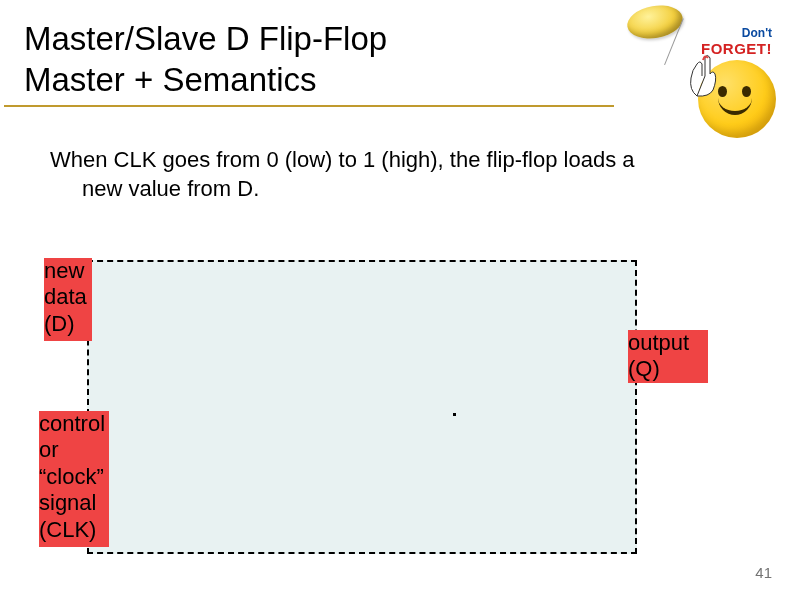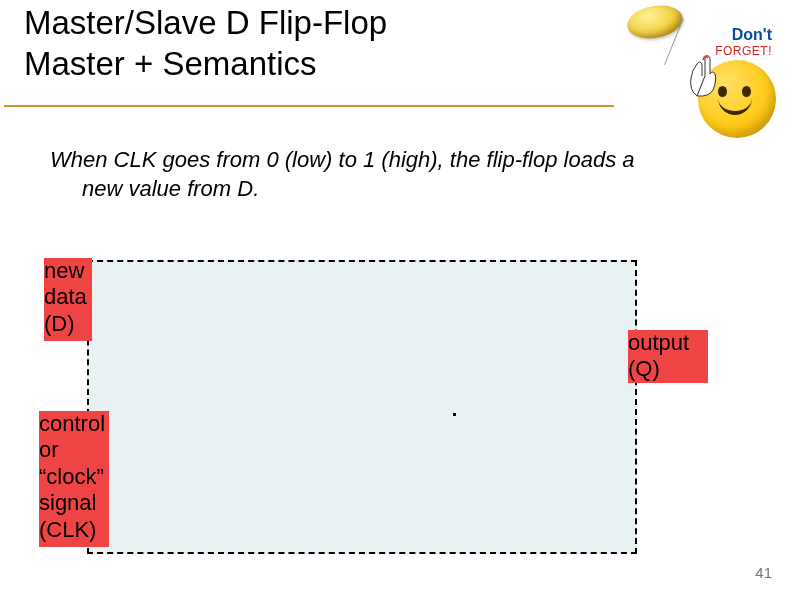--- a/index.html
+++ b/index.html
@@ -7,21 +7,21 @@
     width: 794px;
     height: 595px;
     background: #ffffff;
     font-family: Arial, Helvetica, sans-serif;
     position: relative;
     overflow: hidden;
   }
   .title-area {
     position: absolute;
     left: 24px;
-    top: 2px;
+    top: 18px;
     width: 740px;
   }
   .title {
     font-size: 33px;
     font-weight: 400;
     color: #000;
     line-height: 1.25;
   }
   .title-underline {
     position: absolute;
@@ -32,21 +32,20 @@
     background: #c09a2e;
   }
   .body-text {
     position: absolute;
     left: 50px;
     top: 146px;
     width: 700px;
     font-size: 22px;
     color: #000;
     line-height: 1.3;
-    font-style: italic;
   }
   .body-text .indent {
     padding-left: 32px;
     display: block;
   }
   .diagram-wrap {
     position: absolute;
     left: 87px;
     top: 260px;
     width: 550px;
@@ -100,22 +99,22 @@
     width: 180px;
     height: 130px;
   }
   .sticker-text {
     position: absolute;
     right: 10px;
     top: 22px;
     text-align: right;
     font-family: "Comic Sans MS", cursive, sans-serif;
   }
-  .sticker-dont { font-size: 16px; color: #0a4aa0; font-weight: bold; }
-  .sticker-forget { font-size: 12px; color: #d42222; font-weight: normal; letter-spacing: 0.5px; }
+  .sticker-dont { font-size: 12px; color: #0a4aa0; font-weight: bold; }
+  .sticker-forget { font-size: 15px; color: #d42222; font-weight: bold; letter-spacing: 0.5px; }
   .smiley {
     position: absolute;
     right: 6px;
     top: 54px;
     width: 88px;
     height: 80px;
   }
   .smiley-face {
     width: 78px;
     height: 78px;

